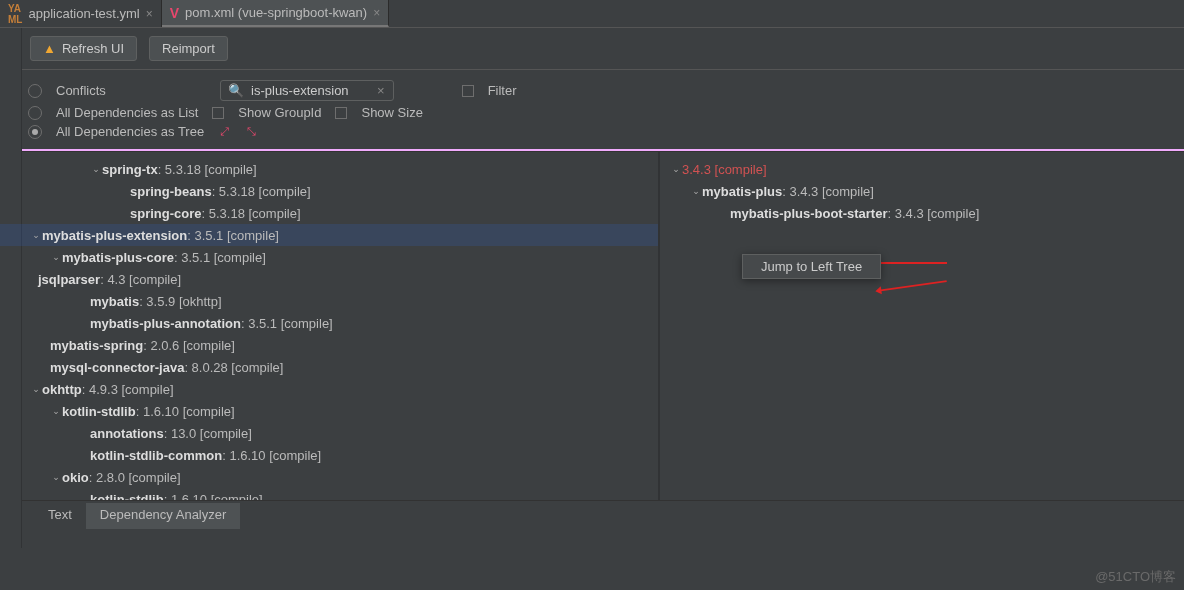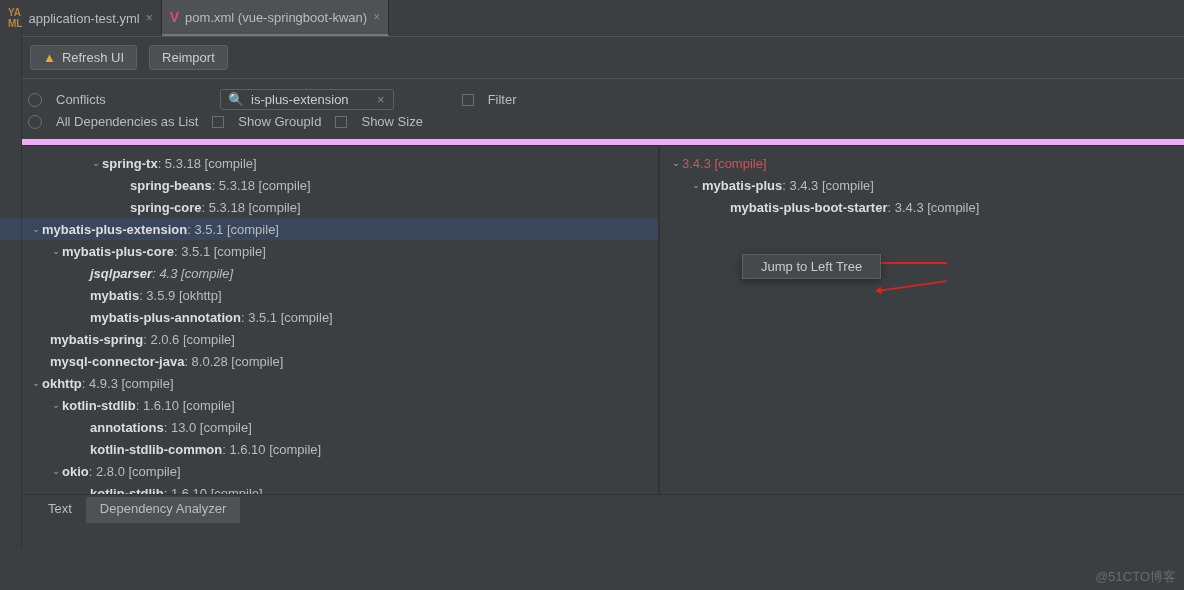--- a/index.html
+++ b/index.html
@@ -1,26 +1,26 @@
 <!DOCTYPE html>
 <html><head>
 <meta charset="utf-8">
 <style>
 * { margin:0; padding:0; box-sizing:border-box; font-family:"Segoe UI",Arial,sans-serif; font-size:13px; }
 body { background:#3c3f41; color:#bbb; width:1184px; height:590px; overflow:hidden; position:relative; }
-.tabs { display:flex; height:37px; background:#3c3f41; border-bottom:1px solid #555; }
+.tabs { display:flex; height:28px; background:#3c3f41; border-bottom:1px solid #555; }
 .tab { display:flex; align-items:center; padding:0 8px; gap:6px; height:100%; border-right:1px solid #2b2b2b; cursor:pointer; }
 .tab.active { background:#4e5254; border-bottom:2px solid #777; }
 .tab .close { color:#888; font-size:12px; }
 .yaml-ico { color:#c57f39; font-size:10px; font-weight:bold; }
 .v-ico { color:#e8476d; font-size:14px; font-weight:bold; }
 .toolbar { display:flex; align-items:center; gap:12px; padding:8px 10px 8px 30px; border-bottom:1px solid #555; }
 .btn { background:#4c5052; border:1px solid #5e6060; padding:4px 12px; color:#ccc; border-radius:3px; cursor:pointer; display:flex; align-items:center; gap:6px; }
 .warn-ico { color:#f0a732; }
-.options { padding:6px 10px 6px 28px; border-bottom:6px solid #f0abfc; }
+.options { padding:6px 10px 6px 28px; border-bottom:2px solid #f0abfc; }
 .opt-row { display:flex; align-items:center; gap:14px; margin:4px 0; }
 .radio { width:14px; height:14px; border:1.5px solid #6e6e6e; border-radius:50%; display:inline-flex; align-items:center; justify-content:center; }
 .radio.on::after { content:""; width:6px; height:6px; background:#aaa; border-radius:50%; }
 .chk { width:12px; height:12px; border:1.5px solid #6e6e6e; display:inline-block; }
 .search-box { display:flex; align-items:center; gap:6px; border:1px solid #5e6060; padding:2px 8px; border-radius:3px; margin-left:100px; }
 .search-box input { background:transparent; border:none; color:#ccc; outline:none; width:120px; }
 .exp-ico { color:#e8476d; font-size:11px; margin:0 2px; }
 .panels { display:flex; height:350px; border-top:1px solid #323232; border-bottom:1px solid #323232; }
 .panel { overflow:hidden; position:relative; padding-top:6px; }
 .panel.left { width:660px; border-right:2px solid #313335; }
@@ -86,20 +86,26 @@
     <span>Filter</span>
   </div>
   <div class="opt-row">
     <span class="radio"></span>
     <span>All Dependencies as List</span>
     <span class="chk"></span>
     <span>Show GroupId</span>
     <span class="chk"></span>
     <span>Show Size</span>
   </div>
+  <div class="opt-row">
+    <span class="radio on"></span>
+    <span>All Dependencies as Tree</span>
+    <span class="exp-ico">⤢</span>
+    <span class="exp-ico">⤡</span>
+  </div>
 </div>
 
 <div class="panels">
   <div class="panel left" id="left-panel">
       <div class="tree-row" style="padding-left: 90px;">
         <span class="chev">⌄</span> 
         <span class="bold">spring-tx</span>
         <span class="norm"> : 5.3.18 [compile]</span>
       </div>
       <div class="tree-row" style="padding-left: 130px; align-items: center;">
@@ -113,21 +119,21 @@
       <div class="tree-row sel" style="padding-left: 30px;">
         <span class="chev">⌄</span> 
         <span class="bold">mybatis-plus-extension</span>
         <span class="norm"> : 3.5.1 [compile]</span>
       </div>
       <div class="tree-row" style="padding-left: 50px;">
         <span class="chev">⌄</span> 
         <span class="bold">mybatis-plus-core</span>
         <span class="norm"> : 3.5.1 [compile]</span>
       </div>
-      <div class="tree-row" style="padding-left: 90px; font-style: italic;">
+      <div class="tree-row" style="padding-left: 38px;">
         <span class="bold">jsqlparser</span>
         <span class="norm"> : 4.3 [compile]</span>
       </div>
       <div class="tree-row" style="padding-left: 90px;">
         <span class="bold">mybatis</span>
         <span class="norm"> : 3.5.9 [okhttp]</span>
       </div>
       <div class="tree-row" style="padding-left: 90px;">
         <span class="bold">mybatis-plus-annotation</span>
         <span class="norm"> : 3.5.1 [compile]</span>

